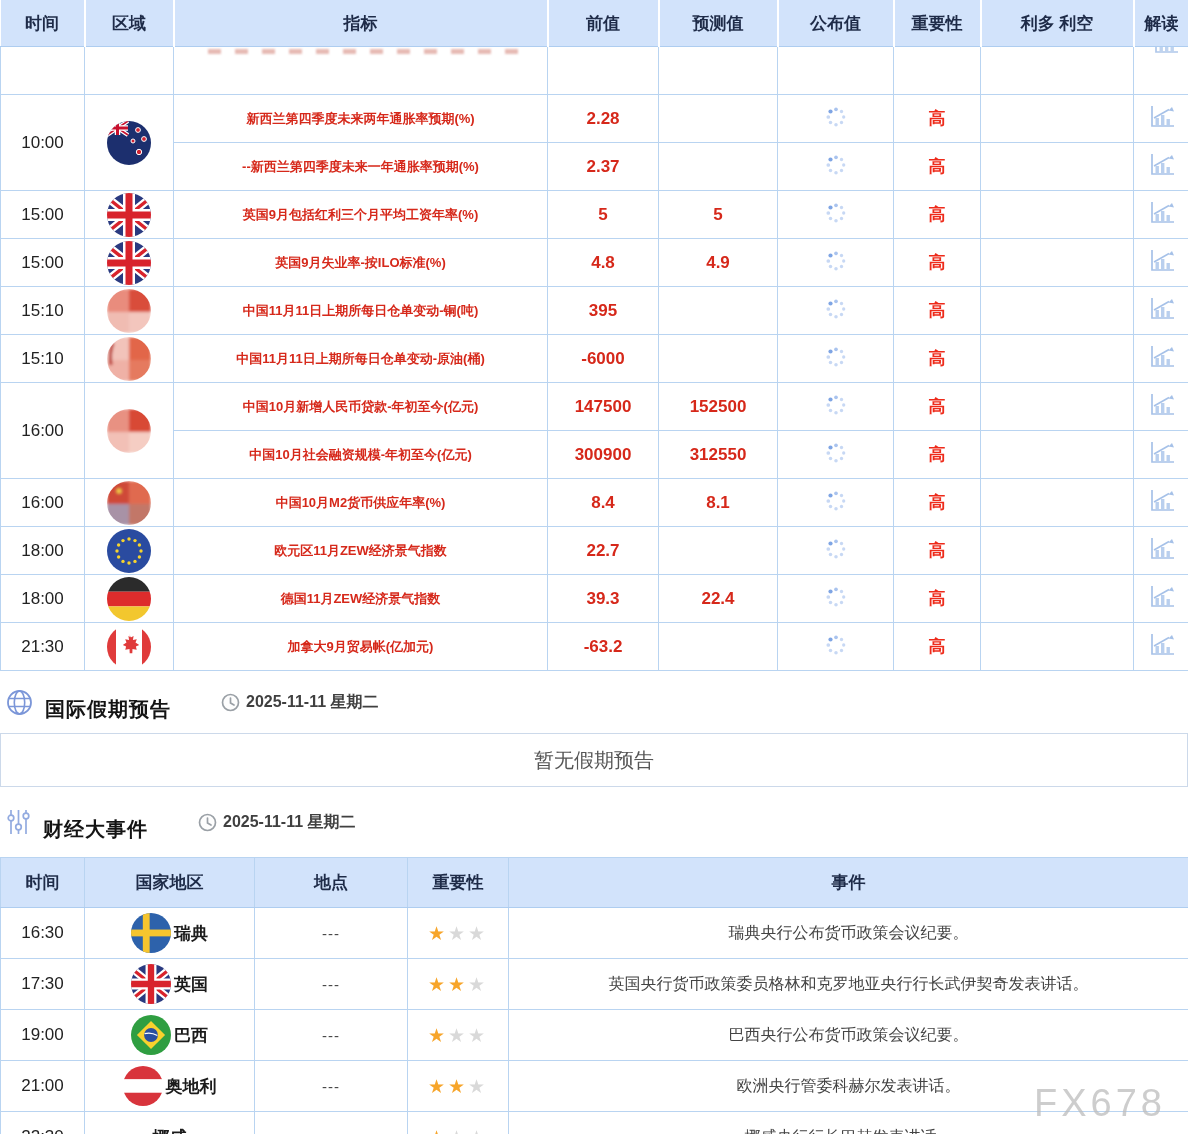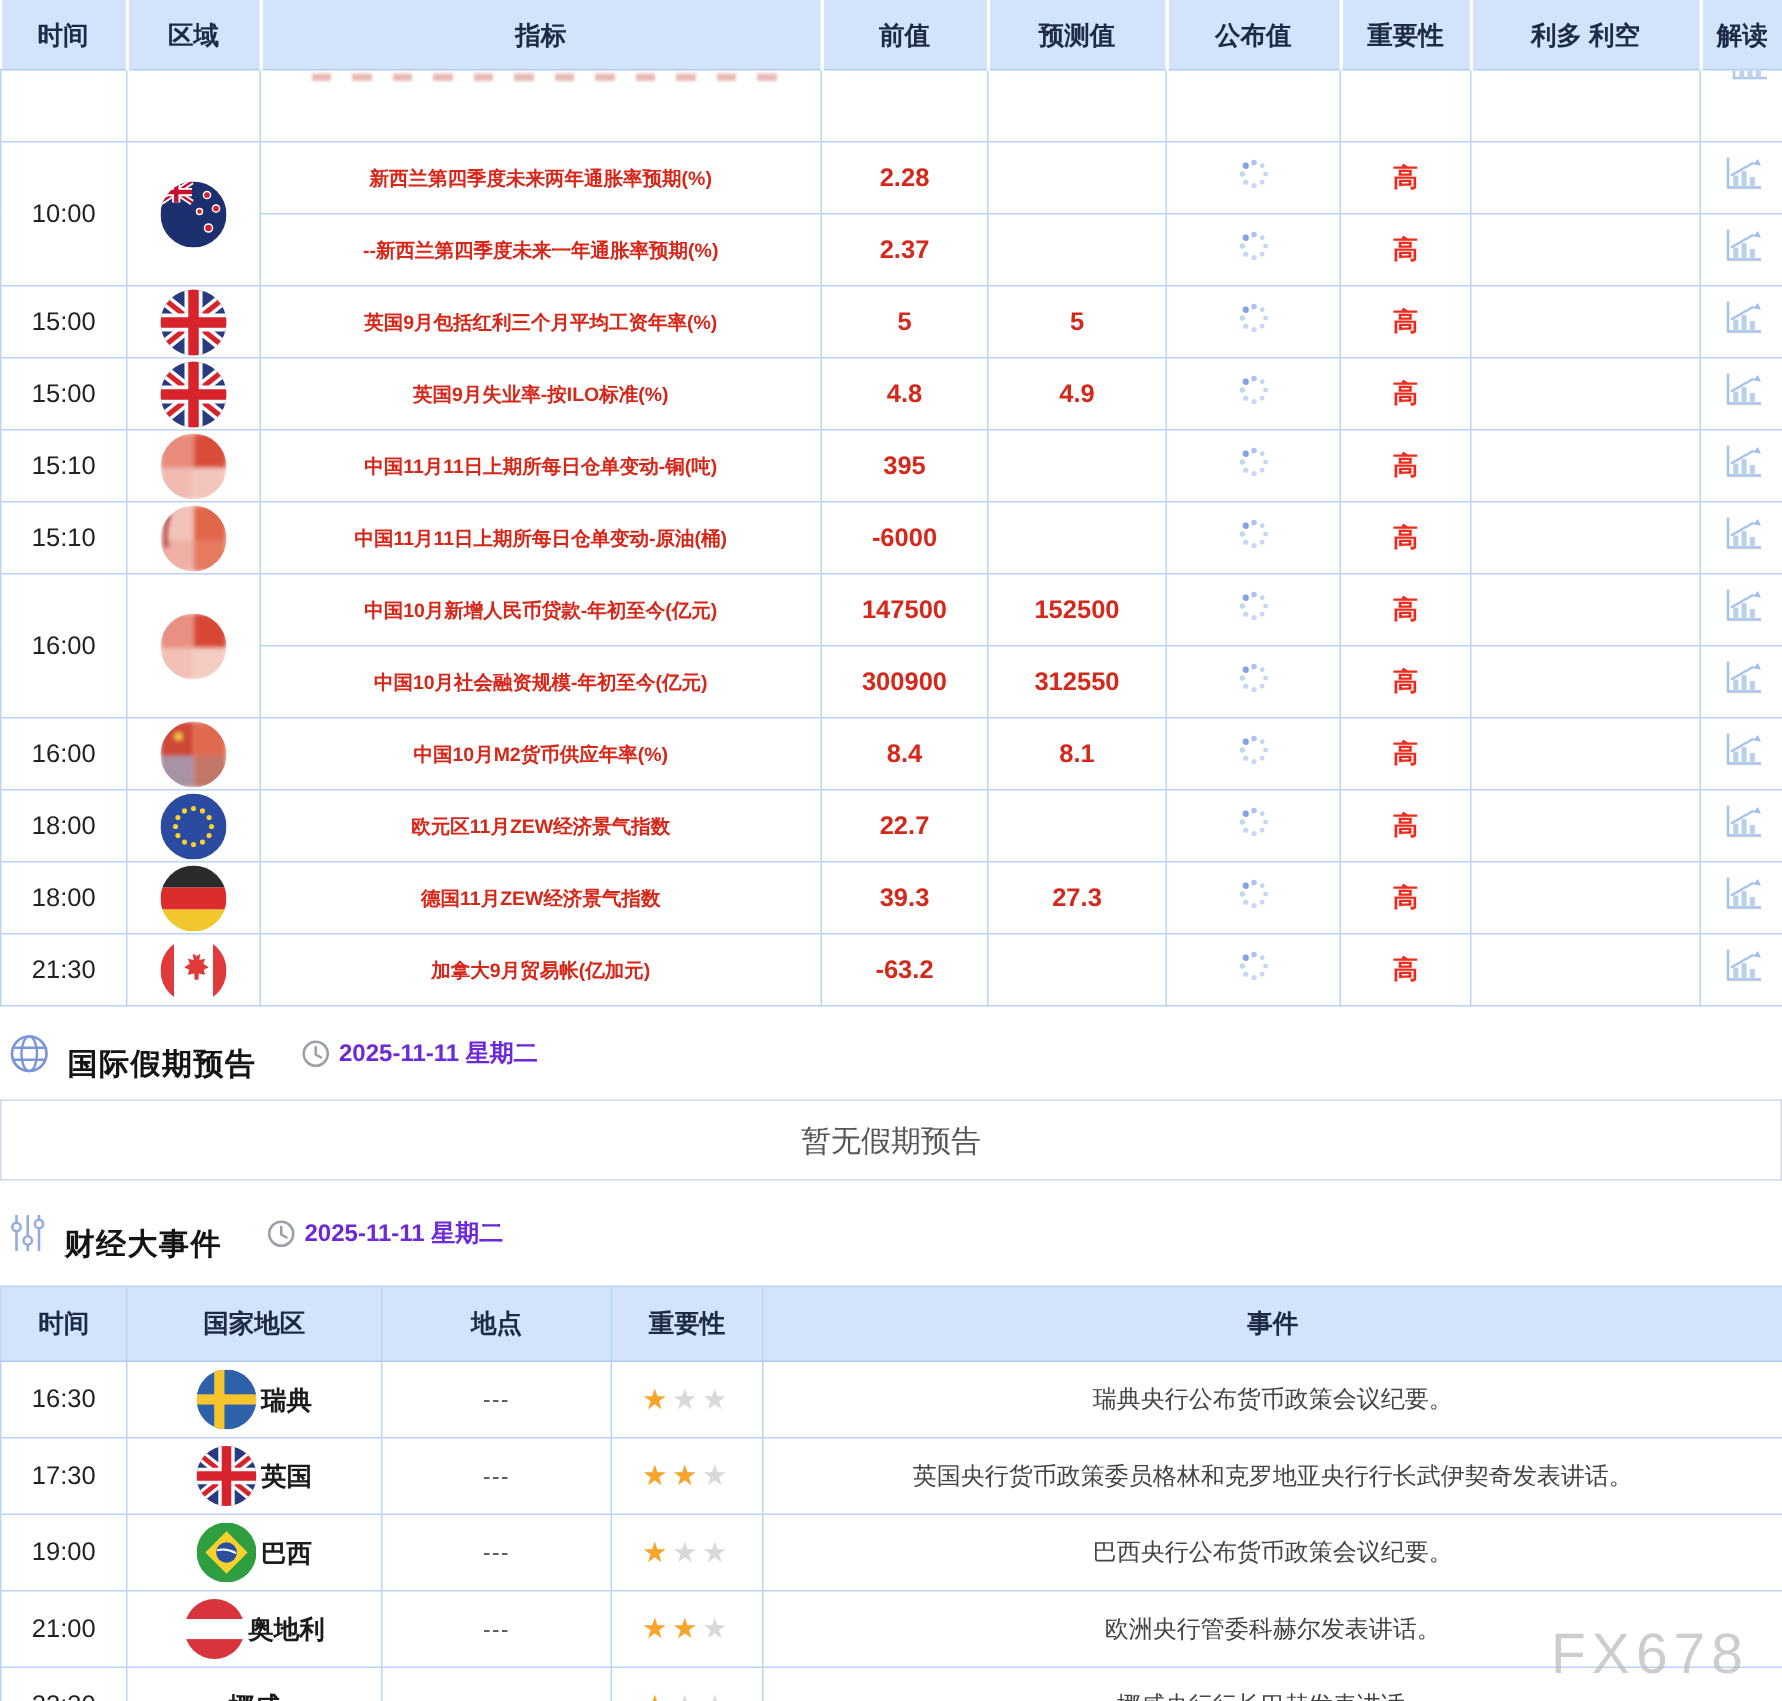--- a/index.html
+++ b/index.html
@@ -22,21 +22,21 @@
   .smear{position:absolute;top:2px;left:34px;right:28px;height:5px;
     background:repeating-linear-gradient(90deg,#dfa49c 0 13px,transparent 13px 27px);
     filter:blur(1.2px);opacity:.75;}
   .icon-frag{position:absolute;top:0;right:8px;width:28px;height:7px;overflow:hidden;opacity:.9;}
   .icon-frag svg{transform:translateY(-16px);display:block;}
 
   .section-head{display:flex;align-items:center;height:62px;padding-left:6px;}
   .section-head.events{height:70px;}
   .sec-icon{display:flex;align-items:center;margin-right:12px;}
   .sec-title{font-size:20px;font-weight:bold;color:#141414;letter-spacing:1px;margin-top:15px;}
-  .sec-date{display:flex;align-items:center;margin-left:30px;color:#6d28d9;font-weight:bold;font-size:16px;}
+  .sec-date{display:flex;align-items:center;margin-left:50px;color:#404040;font-weight:bold;font-size:16px;}
   .sec-date svg{margin-right:6px;}
   .empty-box{height:52px;border:1px solid #ccd9ea;display:flex;align-items:center;justify-content:center;
     color:#555;font-size:20px;}
 
   #ev-table th{height:47px;background:#d2e3fb;color:#1e2b48;font-size:17px;font-weight:bold;
     border:1px solid #b9d4f1;border-bottom:1px solid #aecdf0;}
   #ev-table td{border:1px solid #b9d4f1;padding:0;height:50px;text-align:center;vertical-align:middle;overflow:hidden;}
   td.evtime{font-size:17px;color:#222;}
   .country-wrap{display:flex;align-items:center;justify-content:center;gap:3px;}
   .country-name{font-size:17px;font-weight:bold;color:#1b1b1b;}
@@ -536,21 +536,21 @@
                   </clipPath>
                 </defs>
                 <g clip-path="url(#c13)">
                   <rect width="44" height="14.7" fill="#2b2b2b"></rect>
                   <rect y="14.7" width="44" height="14.7" fill="#dd2c2c"></rect>
                   <rect y="29.4" width="44" height="14.6" fill="#f2c72e"></rect>
                 </g>
               </svg></span></td>
           <td class="ind">德国11月ZEW经济景气指数</td>
           <td class="val">39.3</td>
-          <td class="val">27.3</td>
+          <td class="val">22.4</td>
           <td><span><svg width="22" height="22" viewBox="0 0 20 20">
                 <g fill="#c7d8f4">
                   <circle cx="10" cy="3" r="1.7" fill="#a9c3ee"></circle>
                   <circle cx="15" cy="5" r="1.5"></circle>
                   <circle cx="17" cy="10" r="1.5"></circle>
                   <circle cx="15" cy="15" r="1.5"></circle>
                   <circle cx="10" cy="17" r="1.6"></circle>
                   <circle cx="5" cy="15" r="1.6"></circle>
                   <circle cx="3" cy="10" r="1.7"></circle>
                   <circle cx="5" cy="5" r="1.9" fill="#7fa5e4"></circle>

